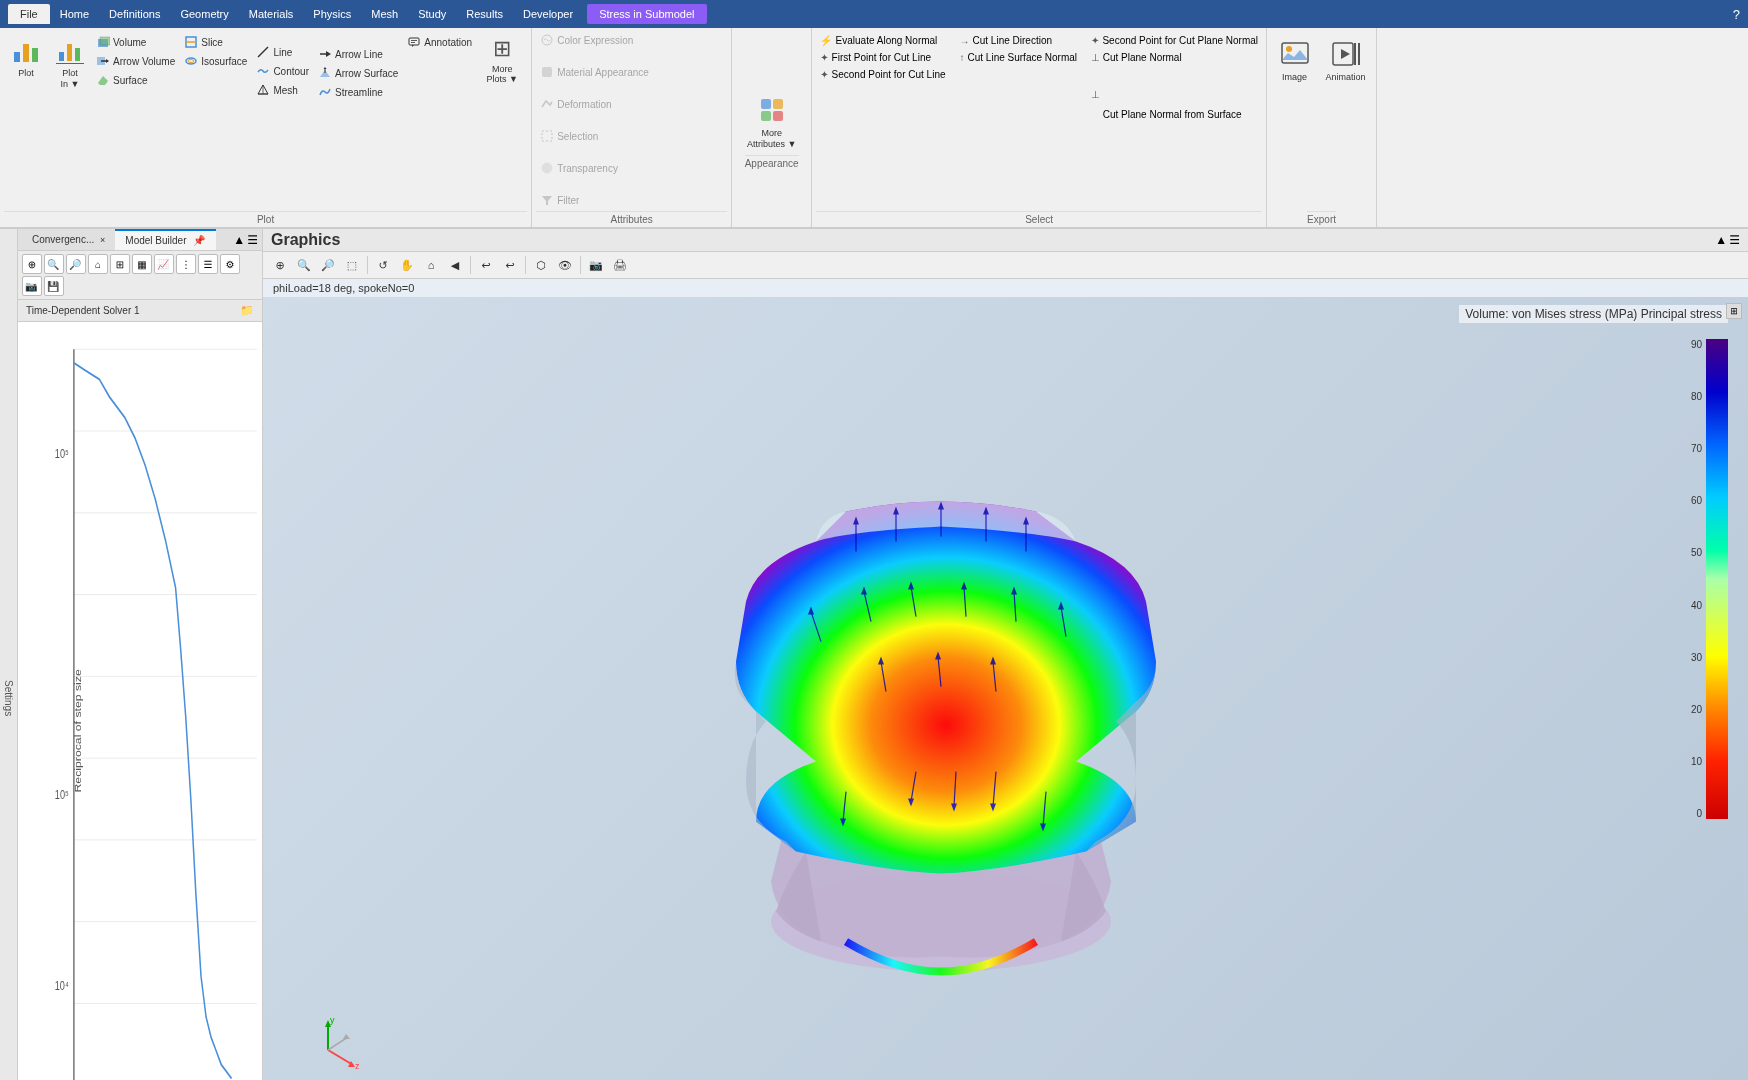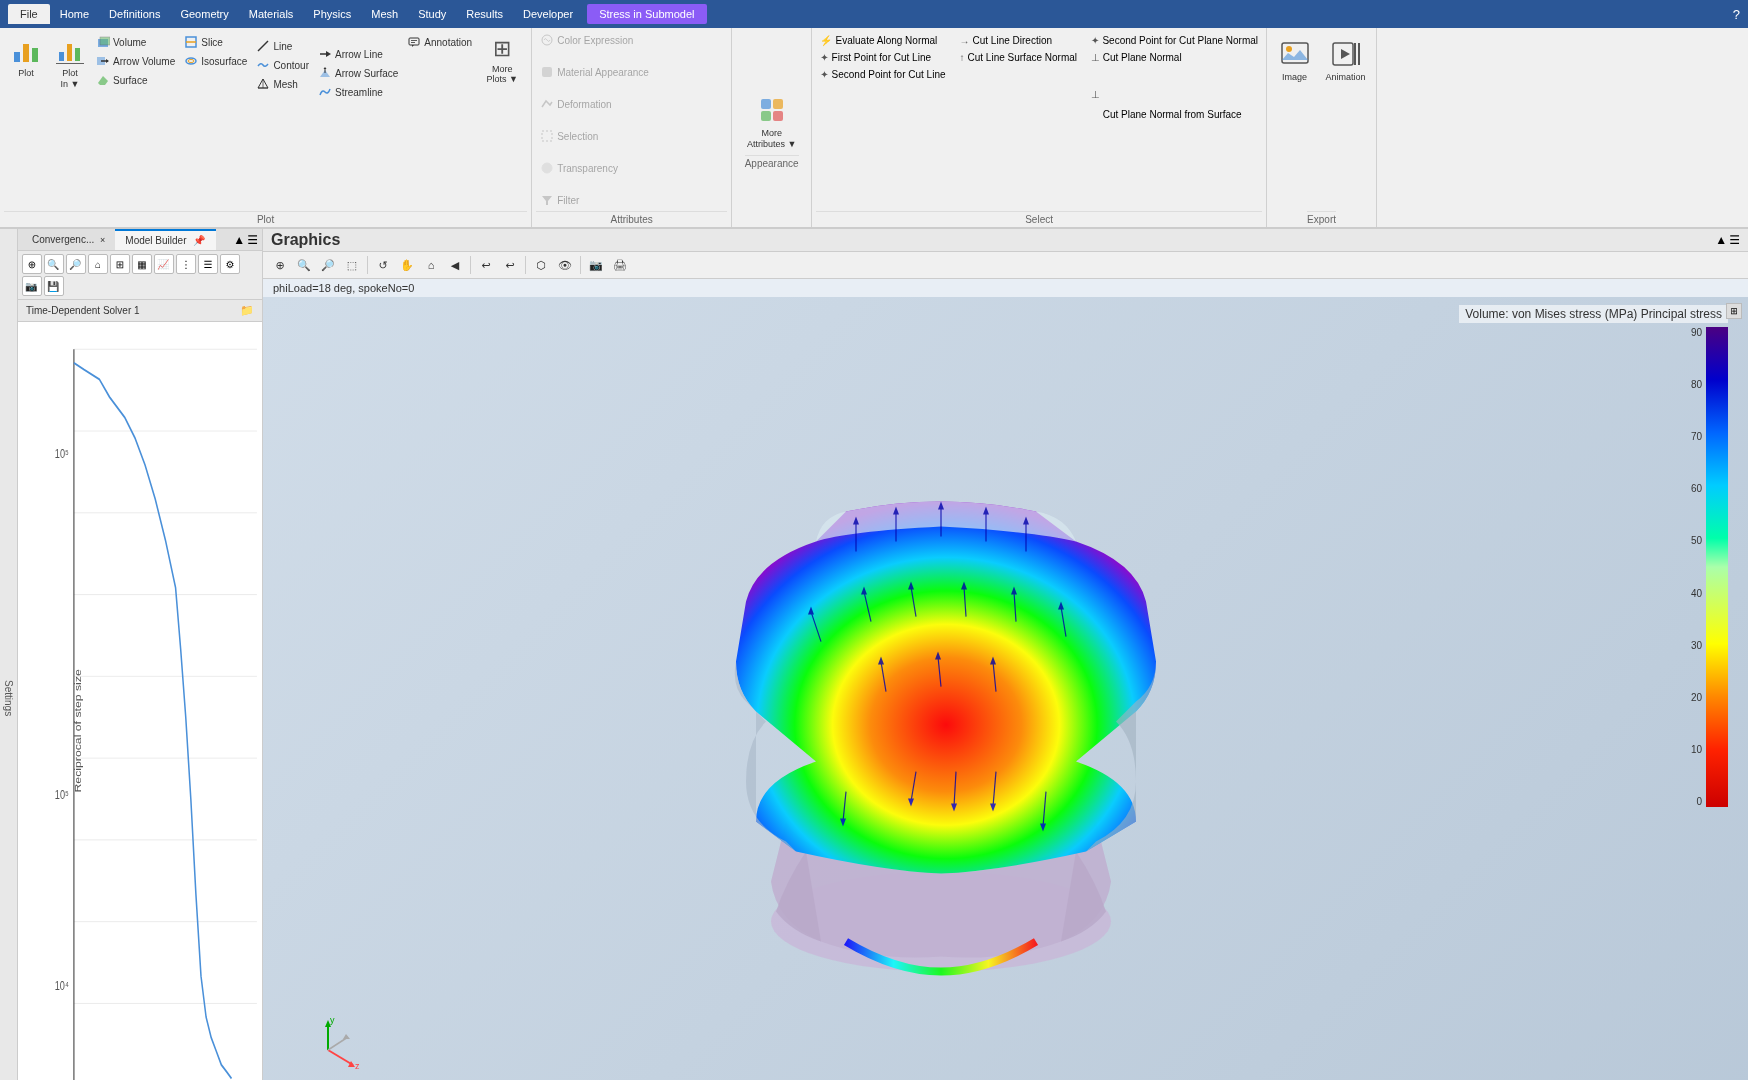--- a/index.html
+++ b/index.html
@@ -182,21 +182,21 @@
           <span class="rbtn-sm-icon">
             <svg width="14" height="14">
                 <ellipse cx="7" cy="7" rx="5" ry="3" fill="none" stroke="#4a90d9" stroke-width="1.5"></ellipse>
                 <ellipse cx="7" cy="7" rx="3" ry="1.5" fill="none" stroke="#e8a020" stroke-width="1"></ellipse>
               </svg>
           </span>
           <span class="rbtn-sm-label">Isosurface</span>
         </div>
       </div>
 
-      <div style="display:flex;flex-direction:column;gap:1px;margin-top:6px;">
+      <div style="display:flex;flex-direction:column;gap:1px;margin-top:12px;">
         <div class="rbtn-sm">
           <span class="rbtn-sm-icon">
             <svg width="14" height="14">
                 <line x1="2" y1="12" x2="12" y2="2" stroke="#333" stroke-width="1.5"></line>
               </svg>
           </span>
           <span class="rbtn-sm-label">Line</span>
         </div>
         <div class="rbtn-sm">
           <span class="rbtn-sm-icon">
@@ -519,21 +519,21 @@
       <div class="graphics-toolbar-btn">📷</div>
       <div class="graphics-toolbar-btn">🖨</div>
     </div>
 
     <div style="padding:3px 10px;font-size:11px;background:#e8eef5;color:#333;">phiLoad=18 deg, spokeNo=0</div>
 
     <div class="graphics-viewport">
 
       <div class="viewport-label">Volume: von Mises stress (MPa) Principal stress</div>
 
-      <div style="position:absolute;right:20px;top:30px;display:flex;align-items:flex-end;gap:4px;">
+      <div style="position:absolute;right:20px;top:42px;display:flex;align-items:flex-end;gap:4px;">
         <div style="display:flex;flex-direction:column;justify-content:space-between;align-items:flex-end;height:480px;">
           <span style="font-size:10px;color:#333;">90</span>
           <span style="font-size:10px;color:#333;">80</span>
           <span style="font-size:10px;color:#333;">70</span>
           <span style="font-size:10px;color:#333;">60</span>
           <span style="font-size:10px;color:#333;">50</span>
           <span style="font-size:10px;color:#333;">40</span>
           <span style="font-size:10px;color:#333;">30</span>
           <span style="font-size:10px;color:#333;">20</span>
           <span style="font-size:10px;color:#333;">10</span>

